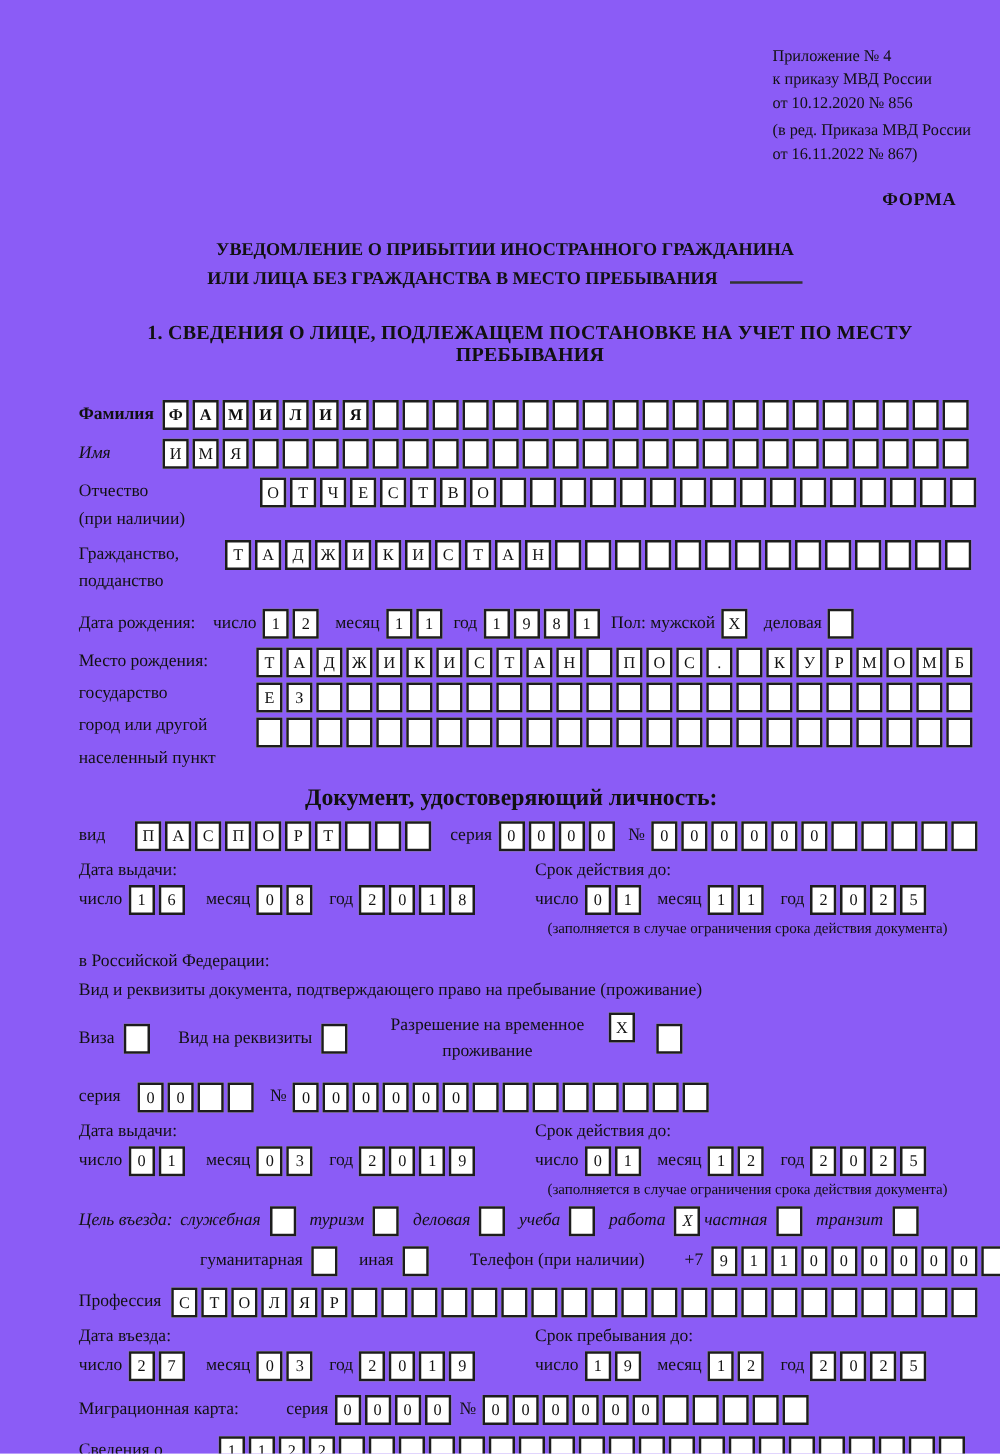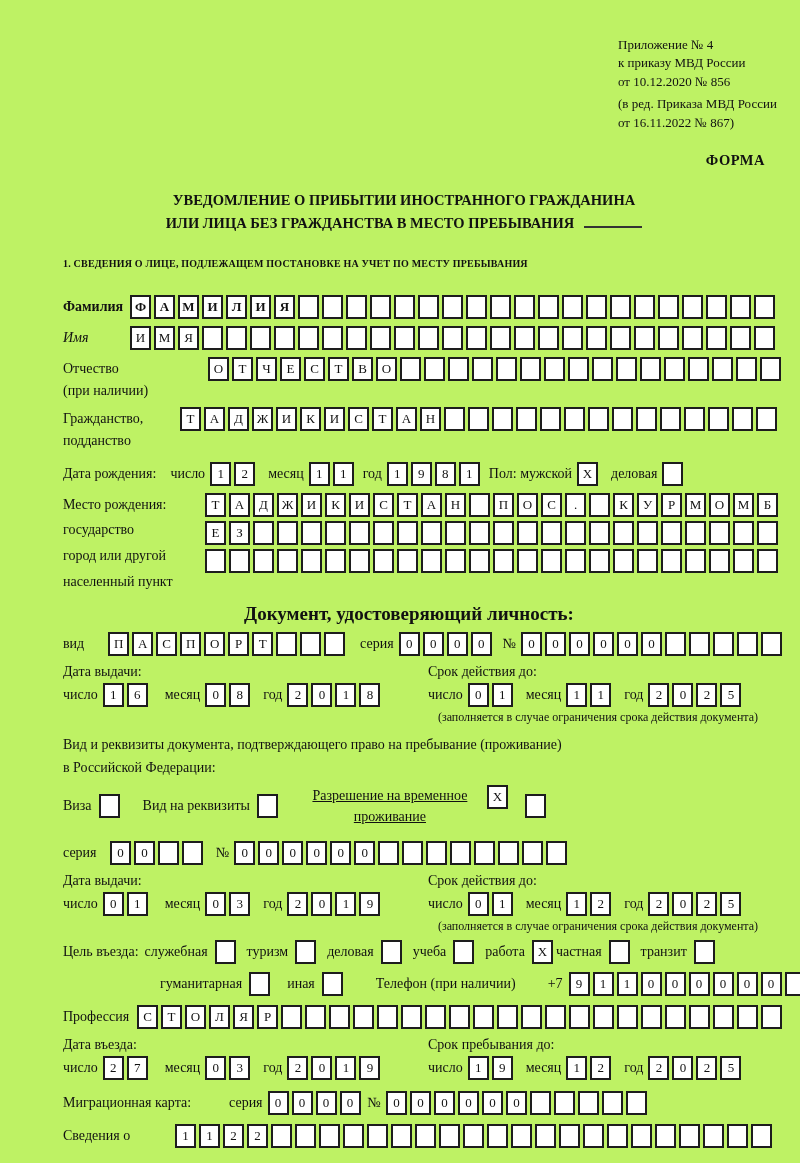--- a/index.html
+++ b/index.html
@@ -1,27 +1,27 @@
 <!DOCTYPE html>
 <html><head>
 <meta charset="utf-8">
 <style>
   html,body{margin:0;padding:0;background:#fff;}
   .page{
     width:800px;height:1163px;box-sizing:border-box;
     padding:36px 15px 20px 63px;
     font-family:"Liberation Serif","DejaVu Serif",serif;
-    color:#111;background:#bef264;overflow:hidden;position:relative;
+    color:#111;background:#8b5cf6;overflow:hidden;position:relative;
   }
   .hdr{margin-left:555px;width:175px;font-size:13px;line-height:1.42;}
   .hdr .sub{margin-top:4px;}
   .forma{margin-top:20px;font-weight:bold;font-size:14.5px;text-align:right;padding-right:20px;letter-spacing:.5px;}
   .title{margin-top:20px;text-align:center;font-weight:bold;font-size:14.5px;line-height:1.55;padding-right:40px;}
   .blank{display:inline-block;width:58px;border-bottom:2px solid #333;height:12px;margin-left:10px;}
-  .sec{margin-top:24px;font-weight:bold;font-size:10px;letter-spacing:.2px;}
+  .sec{margin-top:24px;font-weight:bold;font-size:16px;letter-spacing:.2px;text-align:center;}
   .row{display:flex;align-items:flex-start;margin-top:7px;font-size:14px;}
   .lbl{line-height:24px;white-space:nowrap;}
   .lblcol{line-height:19px;}
   .cells{white-space:nowrap;display:inline-block;line-height:0;}
   .cell{
     display:inline-block;box-sizing:border-box;width:21px;height:24px;
     border:2px solid #1d1d1d;margin-right:3px;text-align:center;
     line-height:20px;font-size:13px;vertical-align:top;background:#fff;
   }
   .cellrows .cells{display:block;margin-bottom:4px;}
@@ -149,35 +149,35 @@
         <span class="dlabel">месяц</span>
         <span class="cells"><span class="cell">1</span><span class="cell">1</span></span>
         <span class="dlabel">год</span>
         <span class="cells"><span class="cell">2</span><span class="cell">0</span><span class="cell">2</span><span class="cell">5</span></span>
       </div>
       <div class="note">(заполняется в случае ограничения срока действия документа)</div>
     </div>
   </div>
 
   <div class="intro">
+    <span style="display:block;">в Российской Федерации:</span>
     <span style="display:block;">Вид и реквизиты документа, подтверждающего право на пребывание (проживание)</span>
-    <span style="display:block;">в Российской Федерации:</span>
   </div>
 
   <div class="opts">
     <span class="opt">
       <span class="lbl">Виза</span>
       <span class="cells"><span class="cell"></span></span>
     </span>
     <span class="opt g20">
       <span class="lbl">Вид на реквизиты</span>
       <span class="cells"><span class="cell"></span></span>
     </span>
     <span class="opt g20">
-      <span class="optblock" style="width:178px;margin-right:8px;text-decoration:underline;">Разрешение на временное проживание</span>
+      <span class="optblock" style="width:178px;margin-right:8px;">Разрешение на временное проживание</span>
       <span class="cells"><span class="cell">X</span></span>
     </span>
     <span class="opt g14">
       <span class="cells"><span class="cell"></span></span>
     </span>
   </div>
 
   <div class="row" style="margin-top:14px;">
     <span class="lbl" style="width:47px;">серия</span>
     <span class="cells"><span class="cell">0</span><span class="cell">0</span><span class="cell"></span><span class="cell"></span></span>
@@ -204,21 +204,21 @@
         <span class="cells"><span class="cell">0</span><span class="cell">1</span></span>
         <span class="dlabel">месяц</span>
         <span class="cells"><span class="cell">1</span><span class="cell">2</span></span>
         <span class="dlabel">год</span>
         <span class="cells"><span class="cell">2</span><span class="cell">0</span><span class="cell">2</span><span class="cell">5</span></span>
       </div>
       <div class="note">(заполняется в случае ограничения срока действия документа)</div>
     </div>
   </div>
 
-  <div class="opts" style="">
+  <div class="opts" style="font-style:italic;">
     <span class="lbl" style="margin-right:6px;">Цель въезда:</span>
     <span class="opt">
       <span class="lbl">служебная</span>
       <span class="cells"><span class="cell"></span></span>
     </span>
     <span class="opt g8">
       <span class="lbl">туризм</span>
       <span class="cells"><span class="cell"></span></span>
     </span>
     <span class="opt g8">

